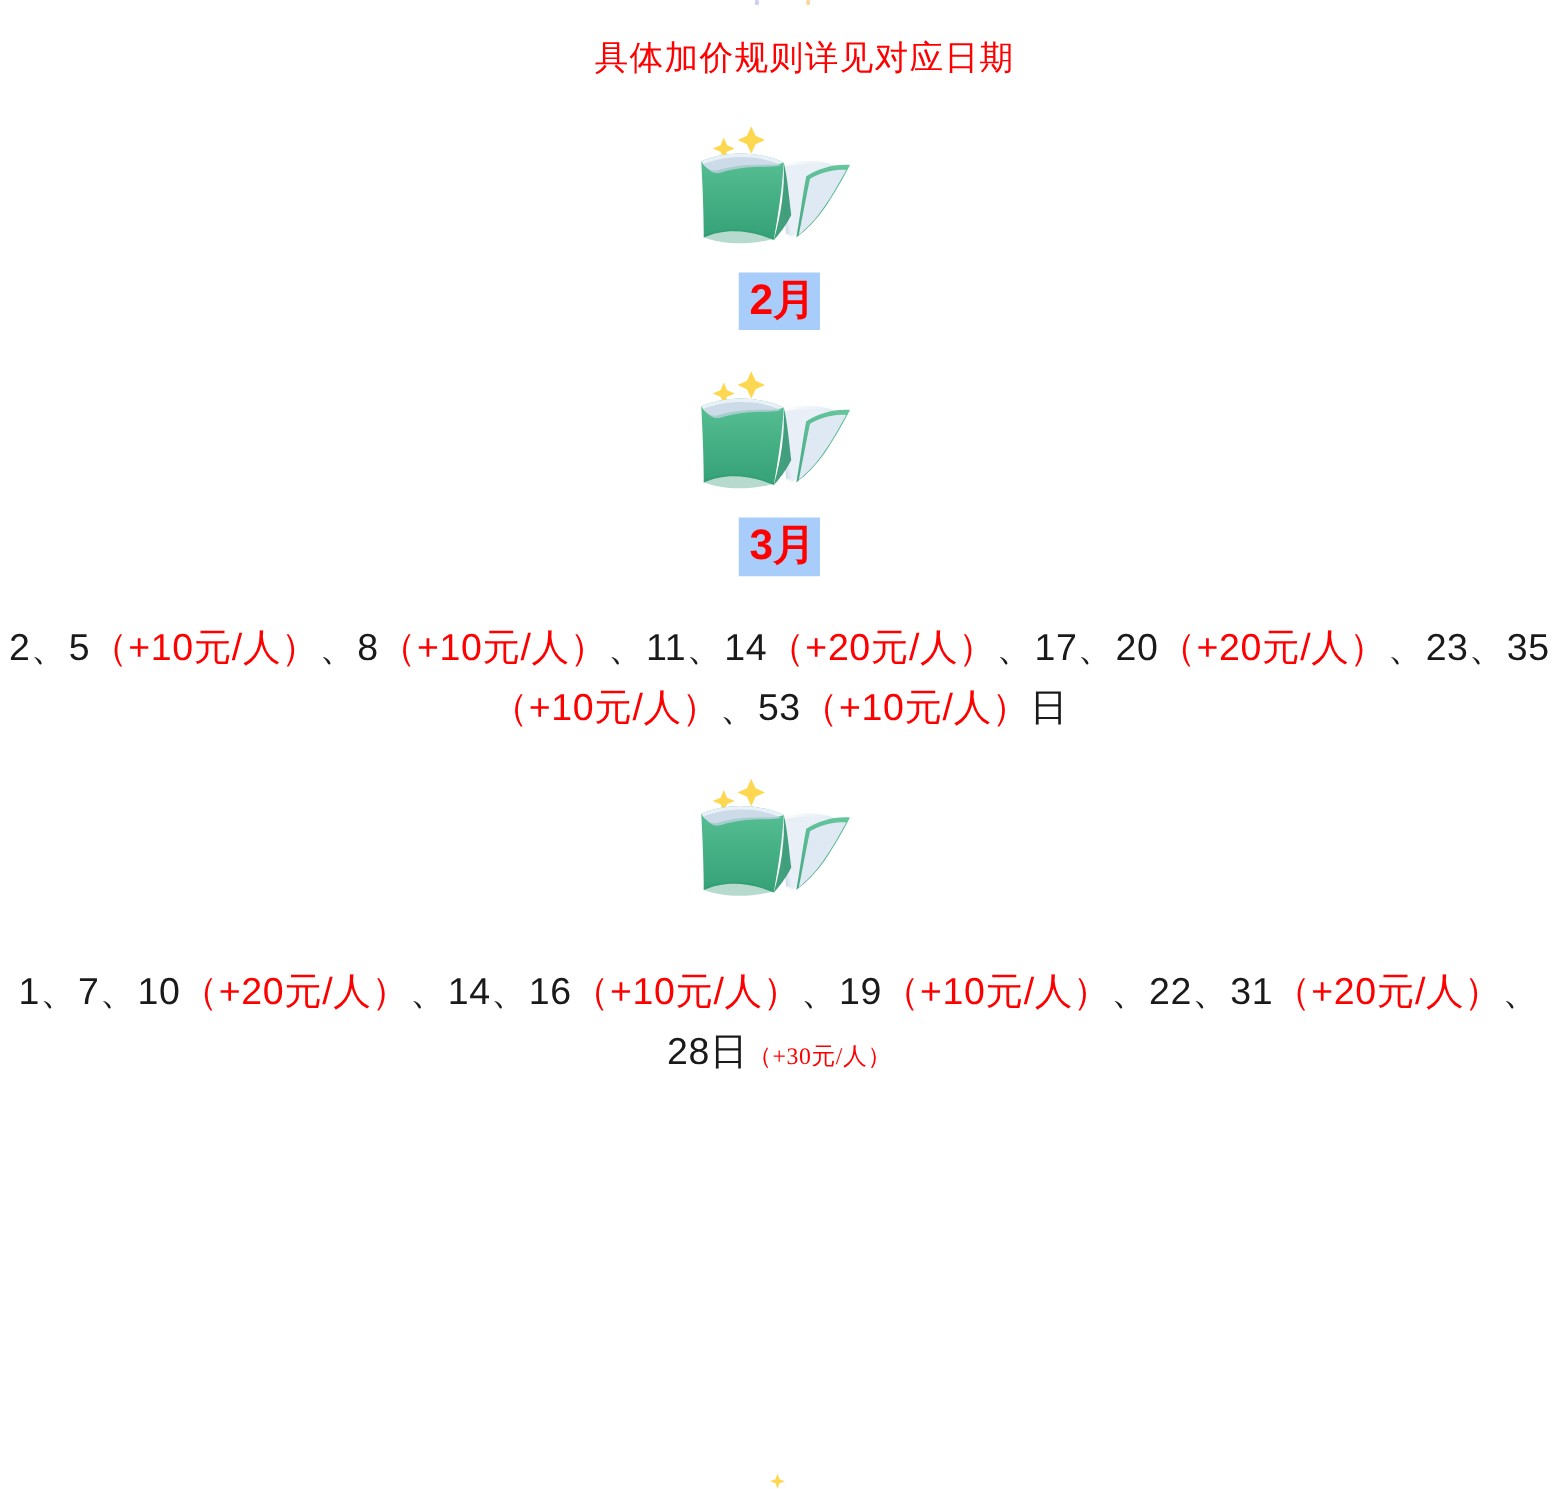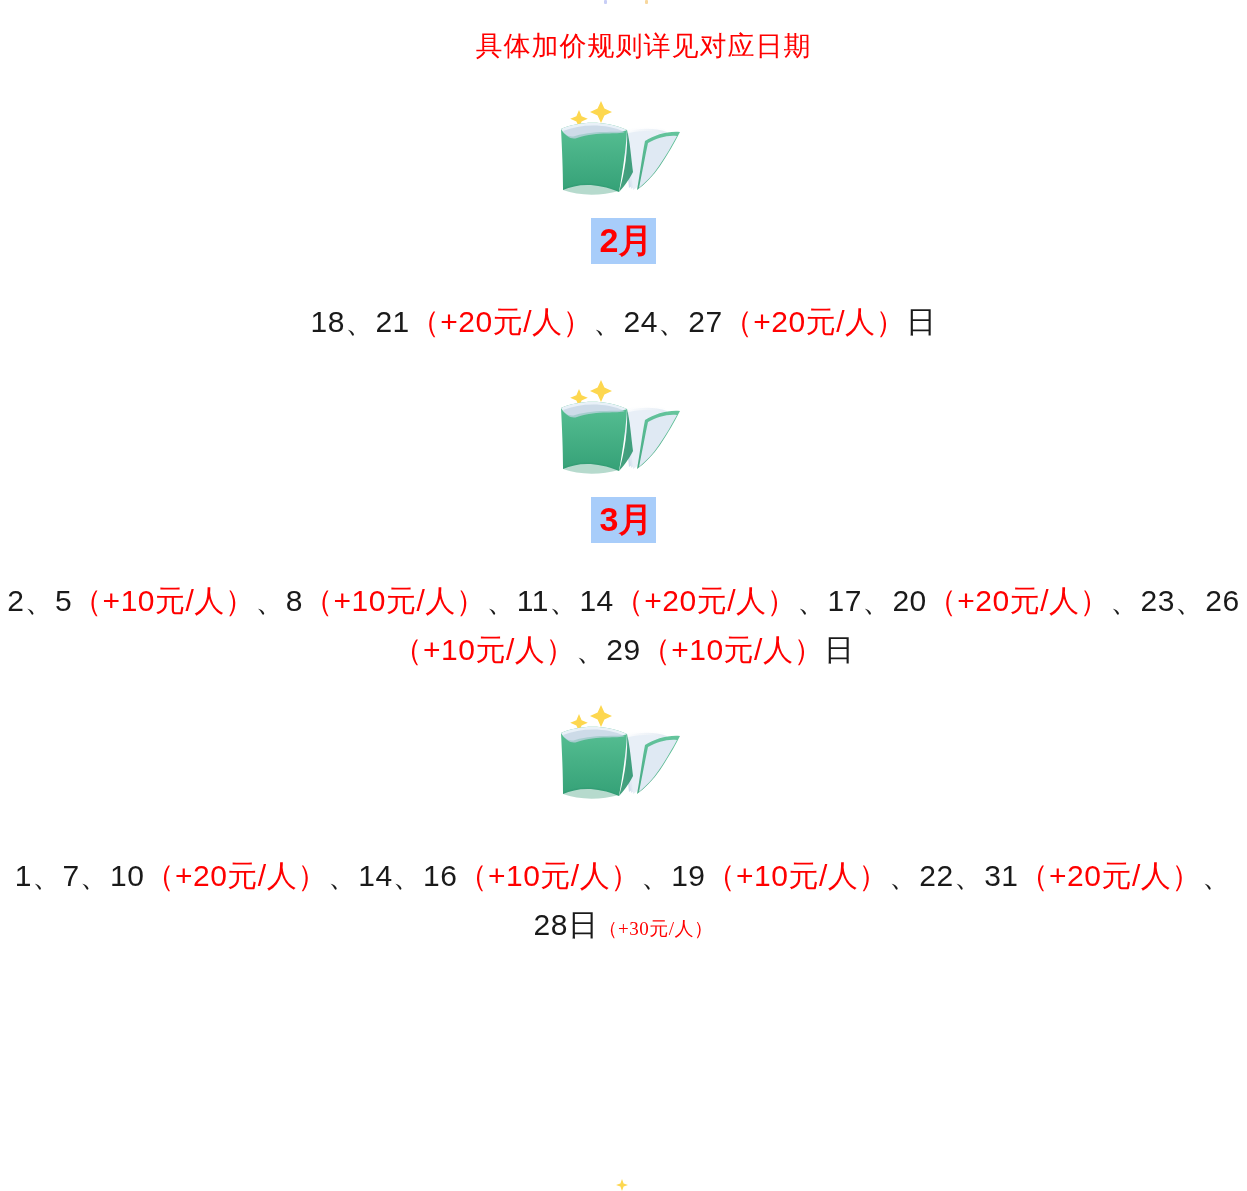--- a/index.html
+++ b/index.html
@@ -179,25 +179,20 @@
           <path d="M14 35 C32 28 56 27 76 36 C68 39 50 35 28 42 C22 44 17 40 14 35 Z" fill="#c3d3e3" opacity=".75"></path>
 
           <path d="M78 34 C79 54 76 76 70 96 C74 92 80 84 84 76 C82 60 81 46 78 34 Z" fill="#2f9670" opacity=".9"></path>
 
           <path d="M14 92 C30 86 48 85 70 95 C52 100 30 100 14 94 Z" fill="#2f9670" opacity=".35"></path>
         </svg>
       </div>
     </div>
     <div class="badge-row">
       <span class="month-badge">2月</span>
-    </div>
-    <div class="dates-line" style="margin-top:34px;">
-      <span class="feb">
-        <span>18、21</span><span class="surcharge">（+20元/人）</span><span>、24、27</span><span class="surcharge">（+20元/人）</span><span>日</span>
-      </span>
     </div>
   </div>
 
   <div class="month-block sp-mar">
     <div class="emoji-row">
       <div class="book-emoji">
         <svg viewBox="0 0 150 120" xmlns="http://www.w3.org/2000/svg">
           <g>
             <path d="M30 14 L32.6 20.2 L38.8 22.8 L32.6 25.4 L30 31.6 L27.4 25.4 L21.2 22.8 L27.4 20.2 Z" fill="#fdd74f"></path>
             <path d="M52 5 L55.4 12.6 L63 16 L55.4 19.4 L52 27 L48.6 19.4 L41 16 L48.6 12.6 Z" fill="#fdd74f"></path>
@@ -212,21 +207,21 @@
           <path d="M14 35 C32 28 56 27 76 36 C68 39 50 35 28 42 C22 44 17 40 14 35 Z" fill="#c3d3e3" opacity=".75"></path>
           <path d="M78 34 C79 54 76 76 70 96 C74 92 80 84 84 76 C82 60 81 46 78 34 Z" fill="#2f9670" opacity=".9"></path>
           <path d="M14 92 C30 86 48 85 70 95 C52 100 30 100 14 94 Z" fill="#2f9670" opacity=".35"></path>
         </svg>
       </div>
     </div>
     <div class="badge-row">
       <span class="month-badge">3月</span>
     </div>
     <div class="dates-line" style="margin-top:34px;">
-      <span>2、5</span><span class="surcharge">（+10元/人）</span><span>、8</span><span class="surcharge">（+10元/人）</span><span>、11、14</span><span class="surcharge">（+20元/人）</span><span>、17、20</span><span class="surcharge">（+20元/人）</span><span>、23、26</span><span class="surcharge">（+10元/人）</span><span>、29</span><span class="surcharge">（+10元/人）</span><span>日</span>
+      <span>2、5</span><span class="surcharge">（+10元/人）</span><span>、8</span><span class="surcharge">（+10元/人）</span><span>、11、14</span><span class="surcharge">（+20元/人）</span><span>、17、20</span><span class="surcharge">（+20元/人）</span><span>、23、35</span><span class="surcharge">（+10元/人）</span><span>、53</span><span class="surcharge">（+10元/人）</span><span>日</span>
     </div>
   </div>
 
   <div class="month-block sp-apr">
     <div class="emoji-row">
       <div class="book-emoji">
         <svg viewBox="0 0 150 120" xmlns="http://www.w3.org/2000/svg">
           <g>
             <path d="M30 14 L32.6 20.2 L38.8 22.8 L32.6 25.4 L30 31.6 L27.4 25.4 L21.2 22.8 L27.4 20.2 Z" fill="#fdd74f"></path>
             <path d="M52 5 L55.4 12.6 L63 16 L55.4 19.4 L52 27 L48.6 19.4 L41 16 L48.6 12.6 Z" fill="#fdd74f"></path>

